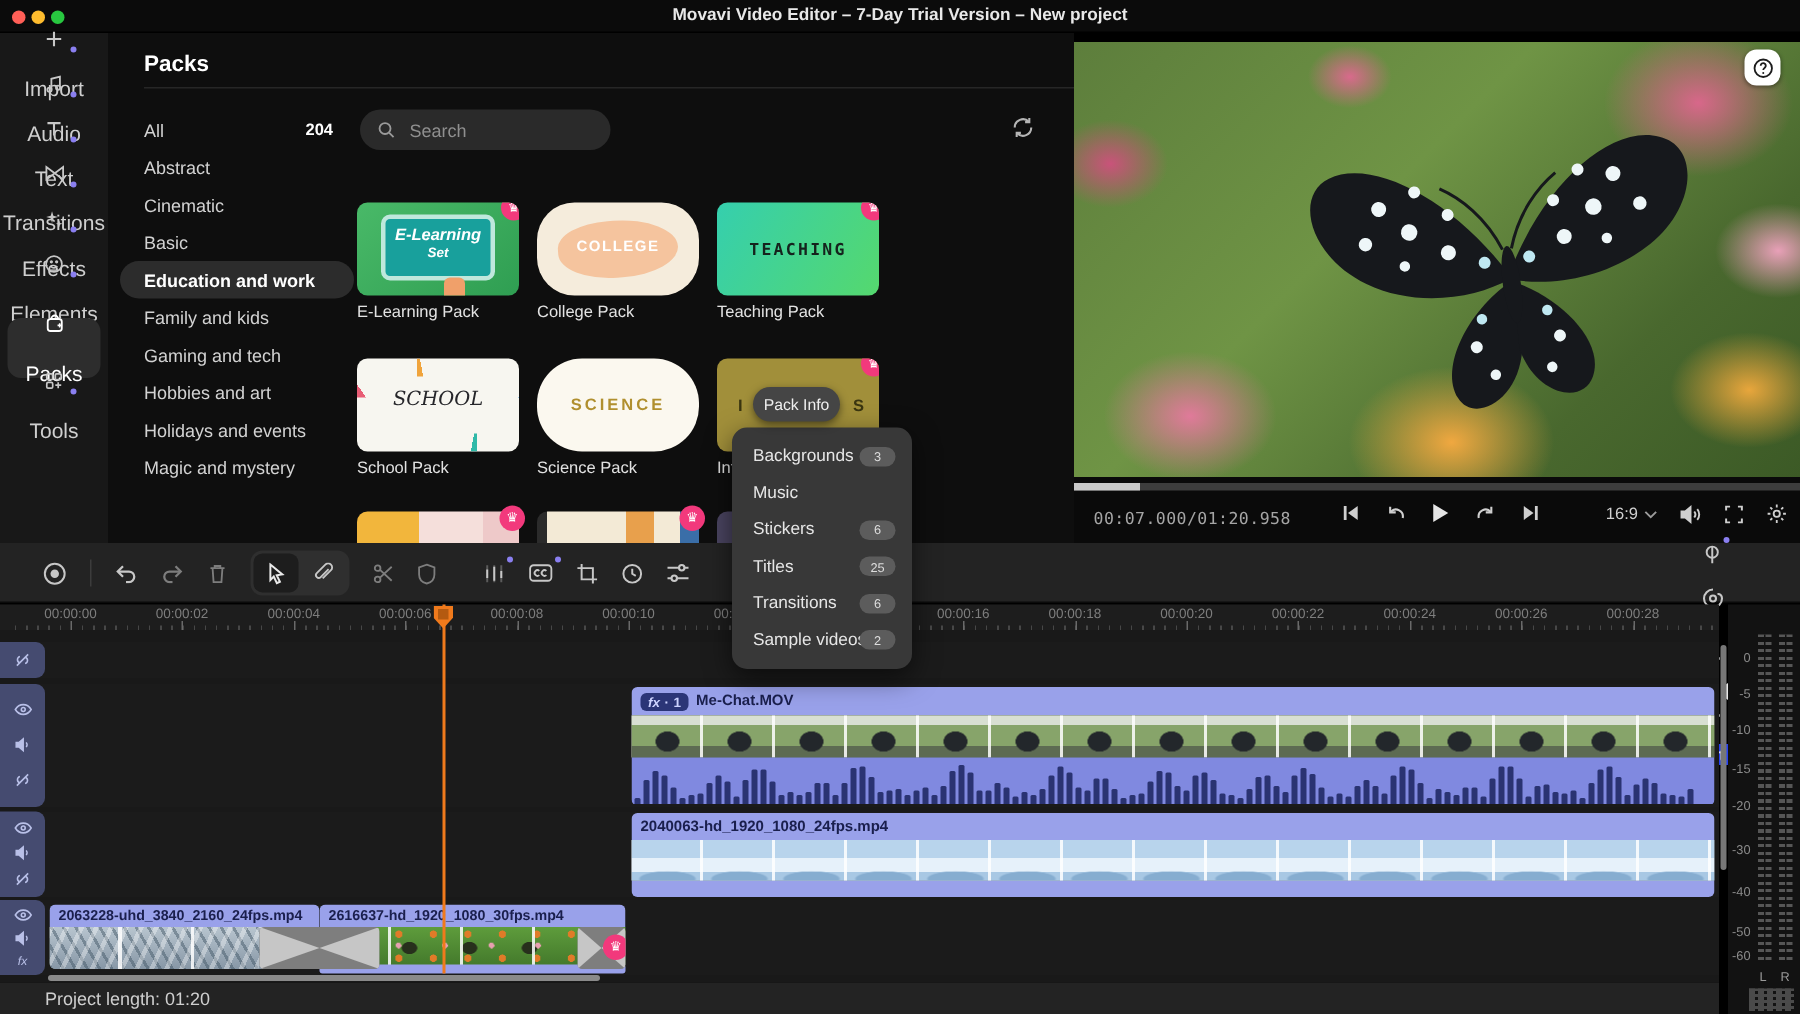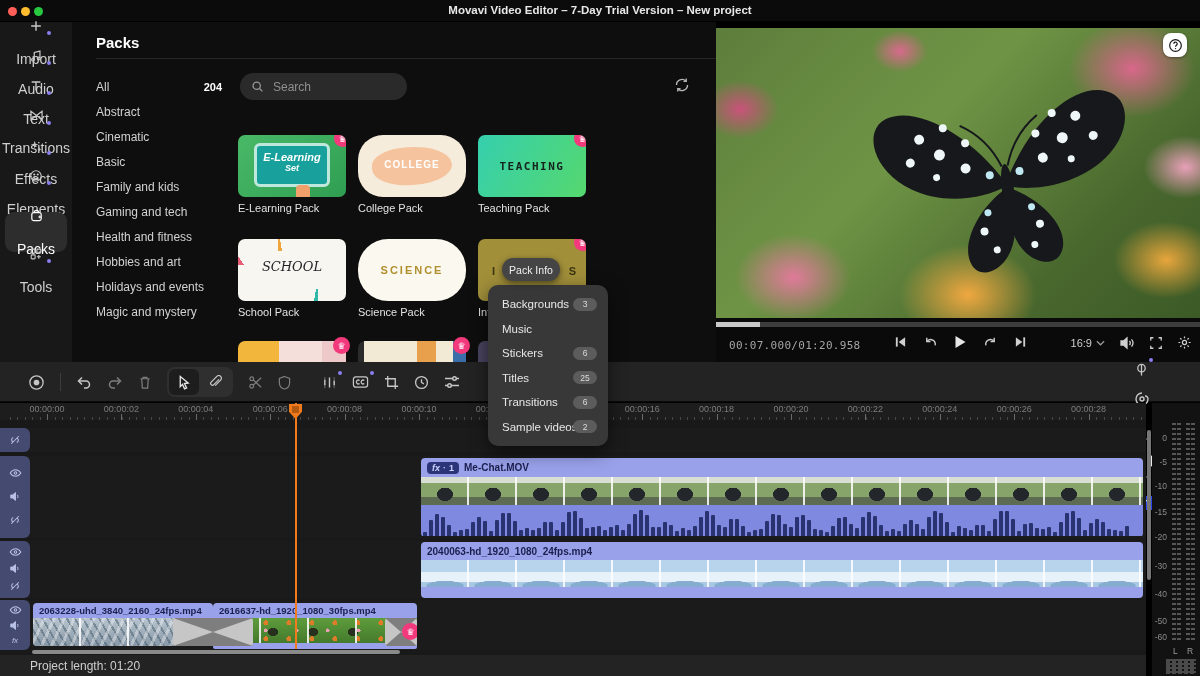--- a/index.html
+++ b/index.html
@@ -276,28 +276,28 @@
         </div>
         <div class="cat-row">
           <span>Abstract</span>
         </div>
         <div class="cat-row">
           <span>Cinematic</span>
         </div>
         <div class="cat-row">
           <span>Basic</span>
         </div>
+        <div class="cat-row active">
+          <span>Education and work</span>
+        </div>
         <div class="cat-row">
           <span>Family and kids</span>
         </div>
         <div class="cat-row">
           <span>Gaming and tech</span>
-        </div>
-        <div class="cat-row">
-          <span>Health and fitness</span>
         </div>
         <div class="cat-row">
           <span>Hobbies and art</span>
         </div>
         <div class="cat-row">
           <span>Holidays and events</span>
         </div>
         <div class="cat-row">
           <span>Magic and mystery</span>
         </div>

